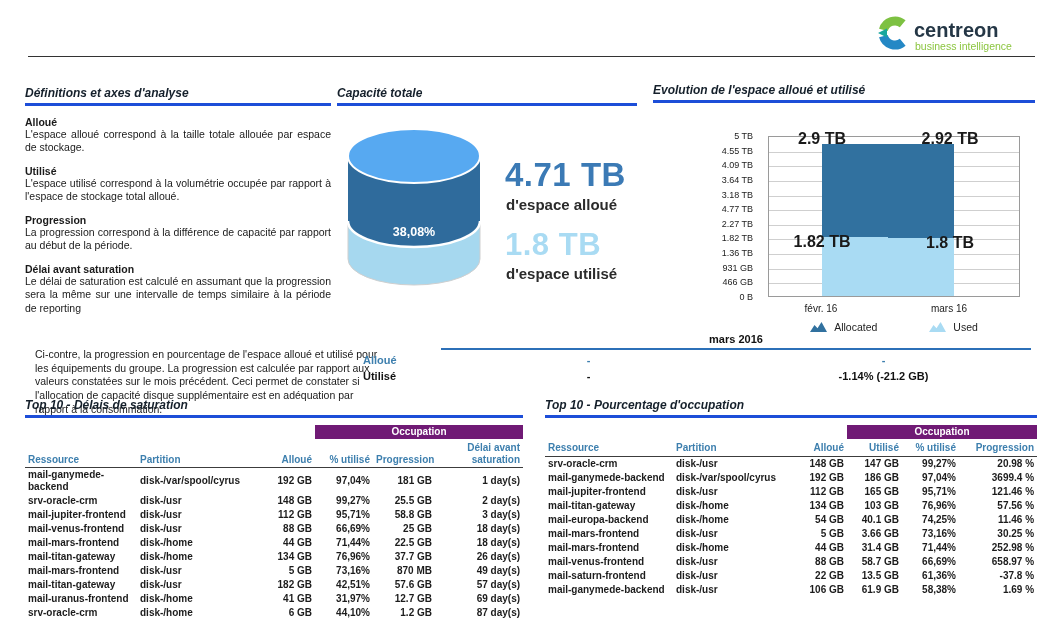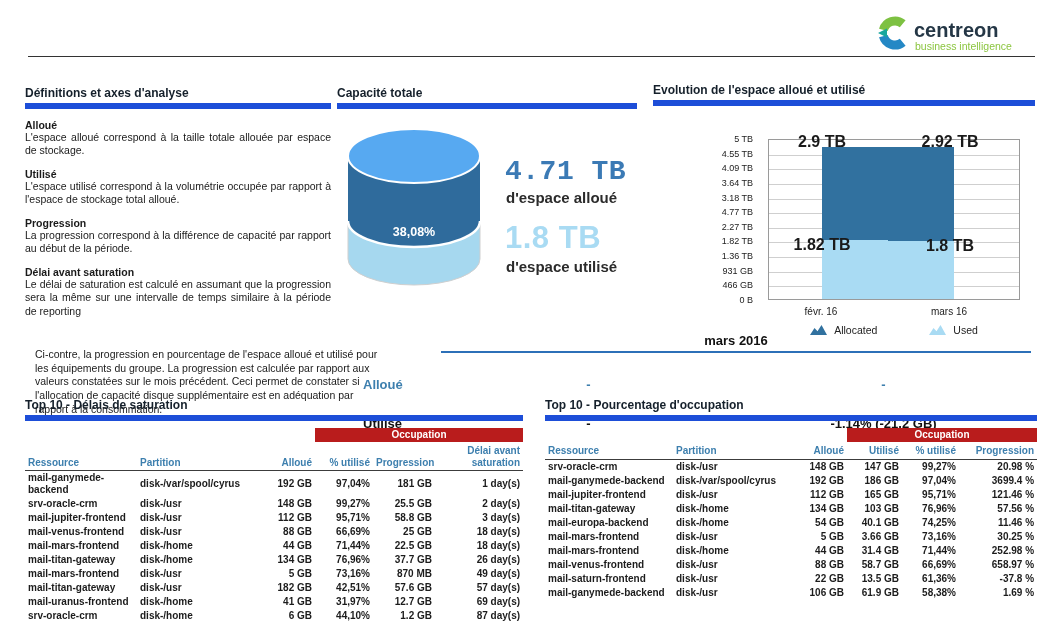--- a/index.html
+++ b/index.html
@@ -9,64 +9,64 @@
     font-family: "Liberation Sans", sans-serif; color: #222; overflow: hidden;
   }
   
   .hdr-title { position:absolute; left:35px; top:24px; font-size:15px; color:#1a1a1a; }
   .hdr-title b { font-weight:700; }
   .hdr-rule { position:absolute; left:28px; top:56px; width:1007px; height:0; border-top:1.5px solid #333; }
   .logo { position:absolute; left:874px; top:12px; }
   
   .section-title {
     font-size:12px; font-weight:700; color:#15202b;
-    border-bottom:6px solid #1d4ed8; padding-bottom:3px;
+    border-bottom:3px solid #1d4ed8; padding-bottom:3px;font-style:italic;
   }
   
   .defs { position:absolute; left:25px; top:86px; width:306px; }
   .def-term { margin-top:10px; font-size:10.5px; font-weight:700; color:#1a1a1a; }
   .def-text { font-size:10.5px; line-height:1.28; text-align:justify; color:#1a1a1a; }
   
   .capacity { position:absolute; left:337px; top:86px; width:300px; }
   .cylinder { position:absolute; left:6px; top:40px; }
   .cap-figures { position:absolute; left:168px; top:70px; }
-  .big-alloc { font-size:28px; font-weight:700; color:#3b7ab5; letter-spacing:0.5px;font-family:Liberation Mono, monospace; }
+  .big-alloc { font-size:33px; font-weight:700; color:#3b7ab5; letter-spacing:0.5px; }
   .cap-caption { font-size:15px; font-weight:700; color:#2b2b2b; margin:2px 0 14px 1px; }
   .big-used { font-size:31px; font-weight:700; color:#a9dbf3; letter-spacing:0.5px; }
   
   .evolution { position:absolute; left:653px; top:83px; width:382px; }
   .chart { position:relative; height:235px; }
   .yaxis { position:absolute; left:0; top:33px; width:108px; height:161px; }
   .ytick { position:absolute; right:8px; width:100px; text-align:right; font-size:9px; color:#222; }
   .plot { position:absolute; left:115px; top:33px; width:252px; height:161px; border:1px solid #9a9a9a; background:#fff; }
   .gridline { position:absolute; left:0; width:100%; height:0; border-top:1px solid #cfcfcf; }
   .bar-seg { position:absolute; }
   .bar-label { position:absolute; transform:translateX(-50%); white-space:nowrap; font-size:16px; font-weight:700; color:#1a1a1a; z-index:3; }
   .xaxis { position:absolute; left:115px; top:200px; width:252px; height:14px; }
   .xlabel { position:absolute; transform:translateX(-50%); font-size:10px; color:#222; white-space:nowrap; }
   .legend { position:absolute; left:100px; top:218px; width:282px; display:flex; justify-content:center; gap:52px; }
   .legend-item { display:flex; align-items:center; gap:7px; font-size:10.5px; color:#222; }
   
   .prog-note { position:absolute; left:35px; top:331px; width:350px; font-size:10.5px; line-height:1.3; color:#1a1a1a;margin-top:17px; }
-  .month-table { position:absolute; left:363px; top:333px; width:668px; display:grid; grid-template-columns:78px 1fr 1fr; font-size:13px; row-gap:21px; }
+  .month-table { position:absolute; left:363px; top:333px; width:668px; display:grid; grid-template-columns:78px 1fr 1fr; font-size:11px; row-gap:1px; }
   .month-head { grid-column:2/4; text-align:center; font-weight:700; color:#111; border-bottom:2px solid #2c70b8; padding-bottom:3px; }
   .month-label { font-weight:700; padding-top:3px; }
   .month-label.alloc { color:#3d7fae; }
   .month-label.used { color:#111; }
   .month-val { text-align:center; font-weight:700; padding-top:3px; }
   .row-alloc .month-val { color:#3d7fae; }
   .row-used .month-val { color:#111; }
   
   .tbl-sec { position:absolute; top:398px; }
   .tbl-sec.left { left:25px; width:498px; }
   .tbl-sec.right { left:545px; width:492px; }
   table { border-collapse:collapse; table-layout:fixed; width:100%; margin-top:7px; }
   th, td { overflow:hidden; }
   .band-row th { font-size:10px; padding:1px 0 2px; }
-  .band-row .band { background:#b91c1c; color:#fff; font-weight:700; text-align:center;margin-top:17px; }
+  .band-row .band { background:#701a75; color:#fff; font-weight:700; text-align:center;margin-top:17px; }
   .cols th { font-size:10px; font-weight:700; color:#3d7fae; text-align:right;
              padding:3px 3px 2px; vertical-align:bottom; border-bottom:1.5px solid #3c3c3c; line-height:1.15; }
   .cols th:nth-child(1), .cols th:nth-child(2) { text-align:left; }
   tbody td { font-size:10px; font-weight:700; color:#1c1c1c; padding:1px 3px; line-height:1.2;
              text-align:right; word-wrap:break-word; }
   tbody td:nth-child(1), tbody td:nth-child(2) { text-align:left; }
 </style>
 </head>
 <body>
 

